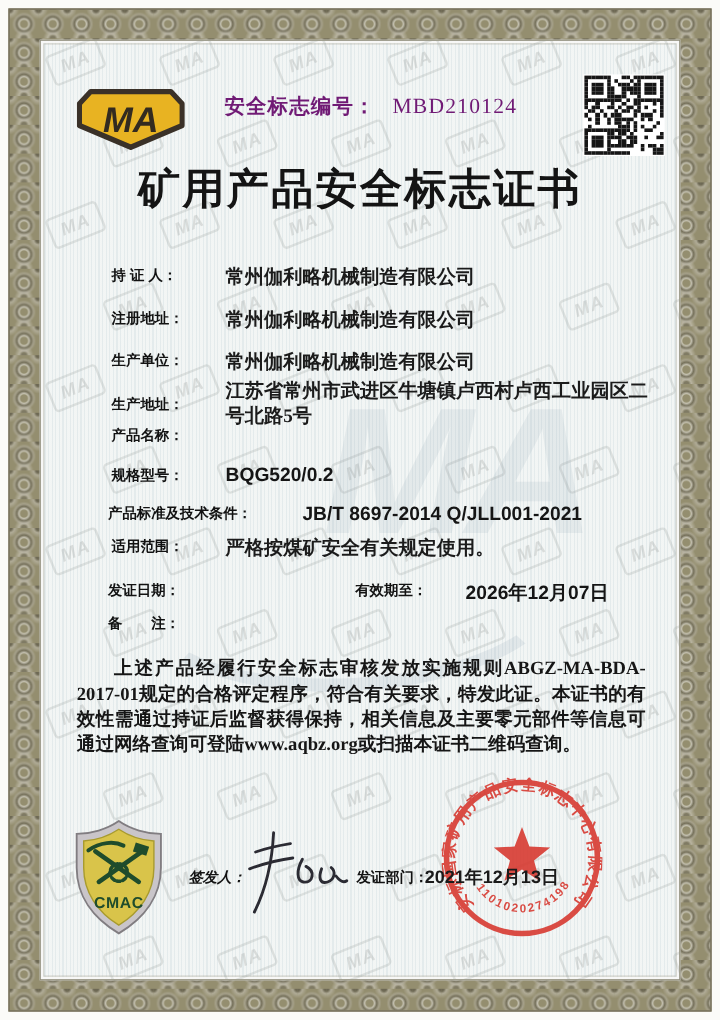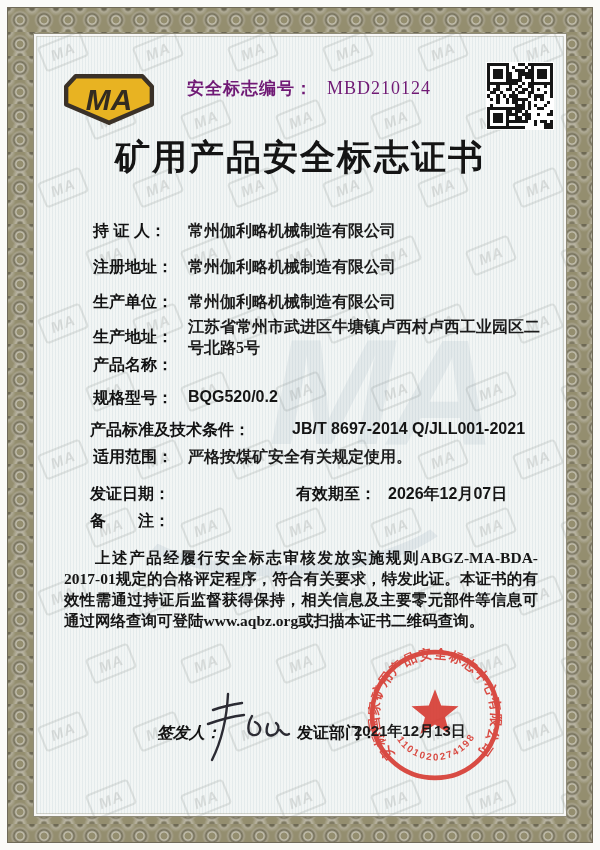--- a/index.html
+++ b/index.html
@@ -35,21 +35,21 @@
 
   
   .serial{left:187px;top:77px;font-size:17px;color:#701a75;}
   .serial .lab{font-weight:700;font-family:"Liberation Serif",serif;letter-spacing:1px;}
   .serial .val{font-family:"Liberation Serif",serif;font-size:18px;margin-left:14px;letter-spacing:1px;}
   .qr{left:486px;top:62px;width:66px;height:66px;background:#fff;display:grid;
     grid-template-columns:repeat(21,1fr);grid-template-rows:repeat(21,1fr);padding:1px;}
   .title{left:0;top:134px;width:100%;text-align:center;font-size:35px;font-weight:900;color:#141414;letter-spacing:2px;}
 
   
-  .lab16{font-size:16px;font-weight:700;color:#121212;white-space:nowrap;}
+  .lab16{font-size:12px;font-weight:700;color:#121212;white-space:nowrap;}
   .val16{font-size:16px;font-weight:600;color:#1b1b1b;font-family:"Liberation Serif",serif;}
   .valb{font-size:16px;font-weight:700;color:#151515;font-family:"Liberation Sans",sans-serif;}
   .row{display:flex;}
   .row .lab16{width:95px;flex:0 0 95px;}
   .wrapval{width:352px;line-height:21px;}
 
   
   .statement{left:64px;top:547px;width:474px;font-size:15.5px;line-height:21px;font-weight:700;
     color:#161616;font-family:"Liberation Serif",serif;text-indent:2em;text-align:justify;}
 
@@ -635,20 +635,34 @@
     <span class="val16">严格按煤矿安全有关规定使用。</span>
   </div>
 
   <span class="abs lab16" style="left:90px;top:484px;">发证日期：</span>
   <span class="abs lab16" style="left:296px;top:484px;">有效期至：</span>
   <span class="abs valb" style="left:388px;top:484px;">2026年12月07日</span>
   <span class="abs lab16" style="left:90px;top:511px;">备　　注：</span>
 
   <p class="abs statement" style="margin:0;">上述产品经履行安全标志审核发放实施规则ABGZ-MA-BDA-2017-01规定的合格评定程序，符合有关要求，特发此证。本证书的有效性需通过持证后监督获得保持，相关信息及主要零元部件等信息可通过网络查询可登陆www.aqbz.org或扫描本证书二维码查询。</p>
 
+  <div class="abs cmac-wrap">
+    <svg width="78" height="98" viewBox="0 0 80 100">
+      <path d="M40,2 C50,9 64,13 76,13 L76,42 C76,66 62,85 40,98 C18,85 4,66 4,42 L4,13 C16,13 30,9 40,2 Z" fill="#c9c5c9" stroke="#817d81" stroke-width="1.6"></path>
+      <path d="M40,9 C49,15 60,18.5 70,19 L70,42 C70,63 58,80 40,91 C22,80 10,63 10,42 L10,19 C20,18.5 31,15 40,9 Z" fill="#d9c44a" stroke="#a89b2e" stroke-width="1.2"></path>
+      <g stroke="#1f4c2c" fill="none" stroke-linecap="round">
+        <path d="M20,28 L57,54" stroke-width="4"></path>
+        <path d="M60,28 L23,54" stroke-width="4"></path>
+        <path d="M14,27 C24,20 36,19 44,23" stroke-width="3.4"></path>
+        <rect x="53" y="22" width="12" height="8" fill="#1f4c2c" stroke="none" transform="rotate(18 59 26)"></rect>
+        <circle cx="40" cy="46" r="7.5" stroke-width="3" stroke-dasharray="3 2.2"></circle>
+      </g>
+      <text x="40" y="76" text-anchor="middle" font-size="13.5" font-weight="800" font-family="Liberation Sans, sans-serif" fill="#1f4c2c" letter-spacing="0.5">CMAC</text>
+    </svg>
+  </div>
 
   <span class="abs lab16 sig-label">签发人：</span>
   <div class="abs sig-wrap">
     <svg width="92" height="80" viewBox="0 0 92 80">
       <g stroke="#2b2b33" stroke-width="2.4" fill="none" stroke-linecap="round">
         <path d="M28,6 C27,26 23,50 12,72"></path>
         <path d="M13,22 C24,18 36,16 42,15"></path>
         <path d="M8,36 C22,31 36,28 44,27"></path>
         <path d="M52,28 C47,37 47,46 53,47 C61,48 63,38 55,34"></path>
         <path d="M68,36 C65,44 67,49 73,47 C79,45 80,38 76,35"></path>

